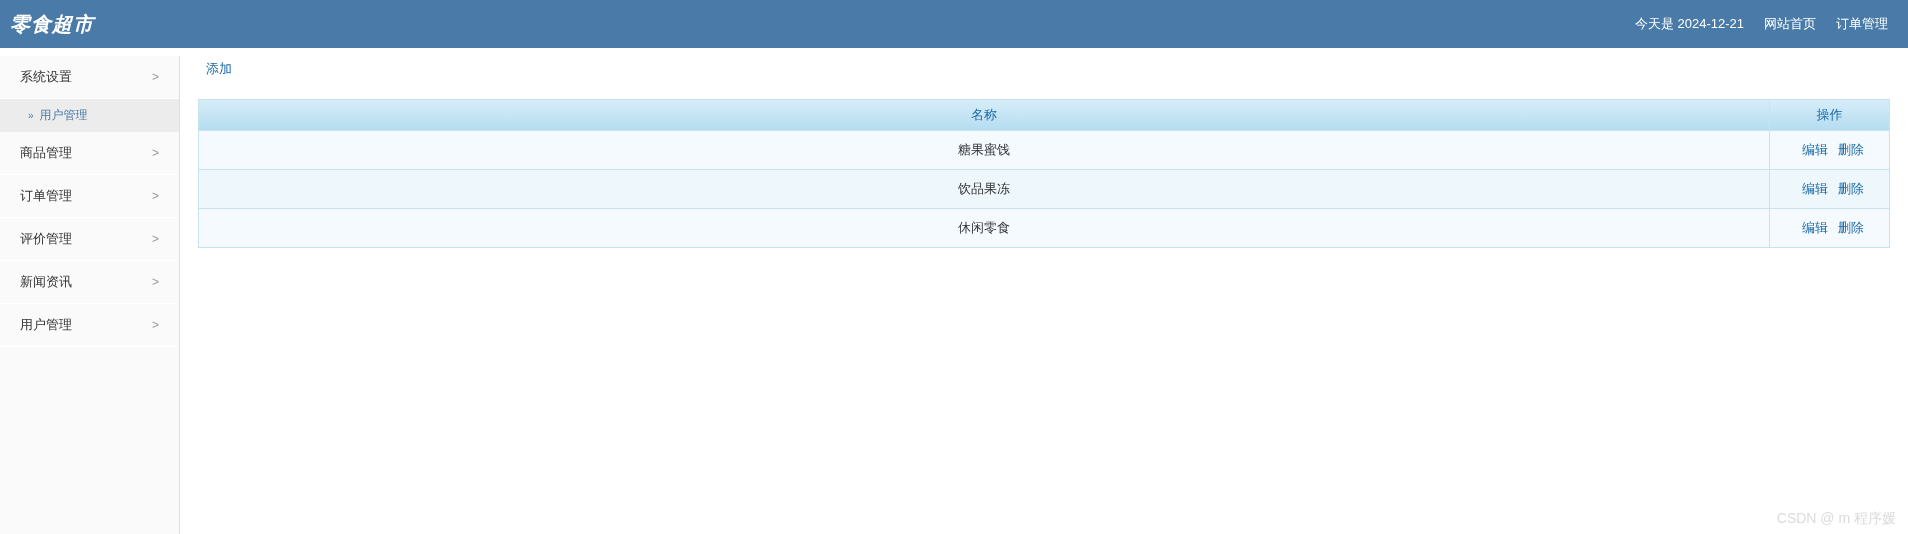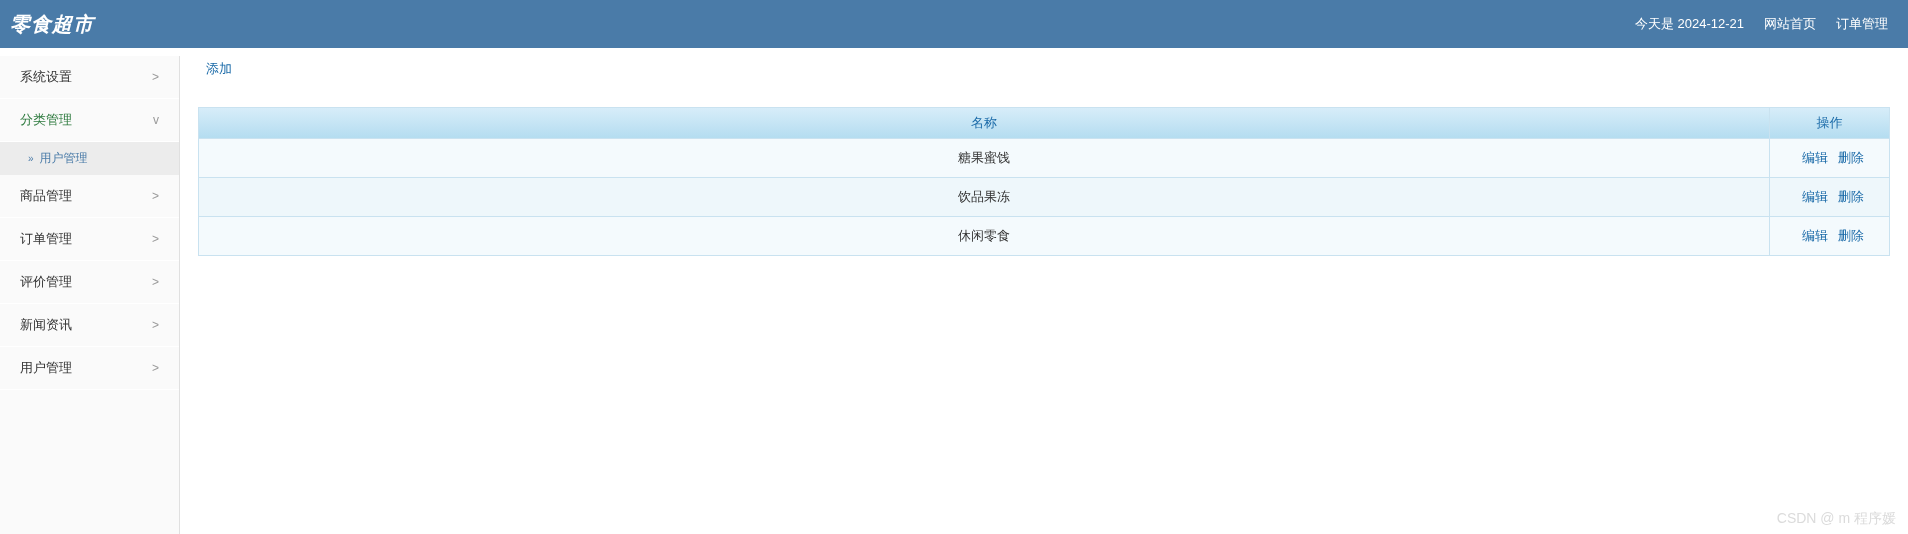--- a/index.html
+++ b/index.html
@@ -79,21 +79,21 @@
     }
     .content {
       flex: 1;
       padding: 12px 18px;
     }
     .add-link {
       color: #1a6aa8;
       cursor: pointer;
       font-size: 13px;
       display: inline-block;
-      margin-bottom: 29px;
+      margin-bottom: 21px;
       padding-left: 8px;
       text-align: center;
     }
     .data-table {
       width: 100%;
       border-collapse: collapse;
       border: 1px solid #c9e2f0;
     }
     .data-table thead tr {
       background: linear-gradient(#d7edf9, #b3dcf0);
@@ -156,24 +156,20 @@
     <span class="header-link">网站首页</span>
     <span class="header-link">订单管理</span>
   </div>
 </div>
 
 <div class="container">
   <div class="sidebar">
     <div class="menu-item">
       <span>系统设置</span>
       <span class="menu-arrow">&gt;</span>
-    </div>
-    <div class="menu-item active">
-      <span>分类管理</span>
-      <span class="menu-arrow">v</span>
     </div>
     <div class="submenu-item">
       <span class="arrow-icon">»</span>
       <span>用户管理</span>
     </div>
     <div class="menu-item">
       <span>商品管理</span>
       <span class="menu-arrow">&gt;</span>
     </div>
     <div class="menu-item">

